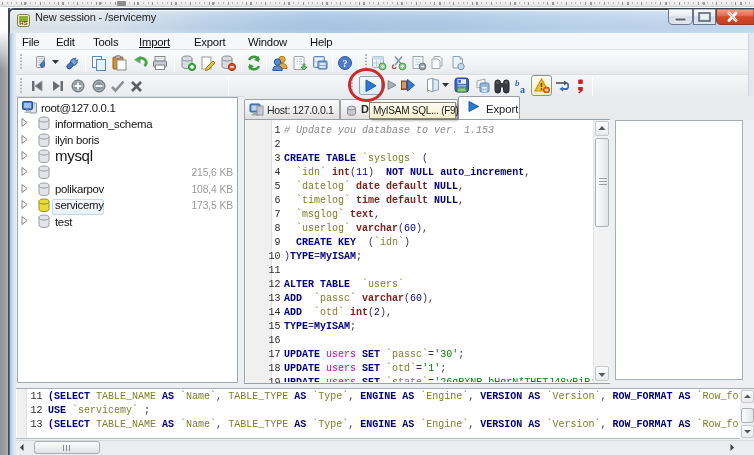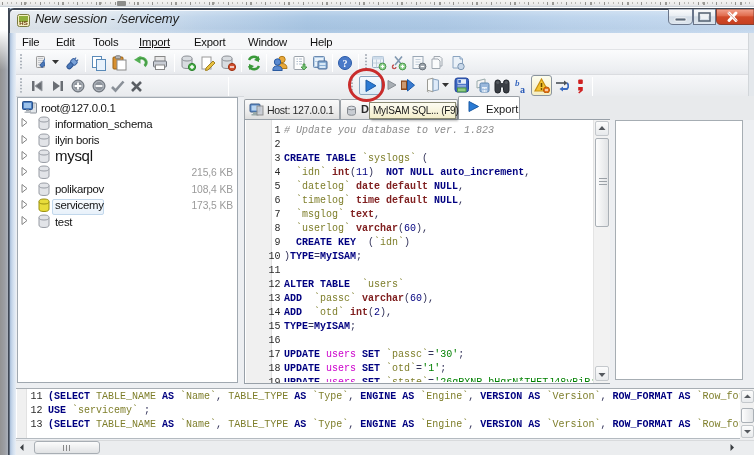--- a/index.html
+++ b/index.html
@@ -204,21 +204,21 @@
 <div class="abs" style="left:10px;top:10px;width:744px;height:23px;background:linear-gradient(to right,#e2e7ec 0%,#dde6ee 12%,#bdd3ea 26%,#a8c6e4 40%,#adc9e6 58%,#bbd3ec 75%,#c6daf0 100%);border-top-left-radius:4px;"></div>
 <div class="abs" style="left:10px;top:10px;width:744px;height:23px;background:linear-gradient(rgba(255,255,255,0.30),rgba(255,255,255,0.06) 30%,rgba(130,150,175,0.08) 80%,rgba(210,222,234,0.22));border-top-left-radius:4px;"></div>
 <div class="abs" style="left:12px;top:10px;width:742px;height:1px;background:rgba(250,252,254,0.9);"></div>
 <div class="abs" style="left:17px;top:14px;width:13px;height:13px;">
 <svg width="13" height="13">
       <rect x="0.5" y="0.5" width="12" height="12" rx="2" fill="#f5f0c0" stroke="#7a7a40"></rect>
 <rect x="2" y="2" width="9" height="6" fill="#8fae3a"></rect>
 <text x="6.5" y="11" font-size="6" font-weight="bold" text-anchor="middle" fill="#6a3a10" font-family="Liberation Sans">HS</text>
     </svg>
   </div>
-<div class="abs" style="left:35px;top:11px;width:300px;height:14px;font-size:13px;color:#1c1c1c;letter-spacing:-0.15px;font-style:italic;">New session - /servicemy</div>
+<div class="abs" style="left:35px;top:11px;width:300px;height:14px;font-size:11px;color:#1c1c1c;letter-spacing:-0.15px;">New session - /servicemy</div>
 <div class="abs" style="left:668px;top:9px;width:120px;height:16px;">
 <svg width="120" height="16">
 <defs>
 <linearGradient id="btng" x1="0" y1="0" x2="0" y2="1">
  <stop offset="0" stop-color="#fdfdfd"></stop>
           <stop offset="0.45" stop-color="#e8edf2"></stop>
  <stop offset="0.5" stop-color="#d3dce6"></stop>
           <stop offset="1" stop-color="#dfe7ef"></stop>
 </linearGradient>
 <linearGradient id="closeg" x1="0" y1="0" x2="0" y2="1">
@@ -719,21 +719,21 @@
 11
 12
 13
 14
 15
 16
 17
 18
 19</pre></div>
 <div class="abs" style="left:284px;top:124px;width:312px;height:258px;overflow:hidden;">
-    <pre style="color:#33335a;"><span class="c"># Update you database to ver. 1.823</span>
+    <pre style="color:#33335a;"><span class="c"># Update you database to ver. 1.153</span>
 
 <span class="k">CREATE TABLE</span> <span class="i">`syslogs`</span> (
   <span class="i">`idn`</span> <span class="t">int</span>(<span class="n">11</span>)  <span class="k">NOT NULL</span> <span class="k">auto_increment</span>,
   <span class="i">`datelog`</span> <span class="t">date default</span> <span class="k">NULL</span>,
   <span class="i">`timelog`</span> <span class="t">time default</span> <span class="k">NULL</span>,
   <span class="i">`msglog`</span> <span class="t">text</span>,
   <span class="i">`userlog`</span> <span class="t">varchar</span>(<span class="n">60</span>),
   <span class="k">CREATE KEY</span>  (<span class="i">`idn`</span>)
 )<span class="k">TYPE</span>=<span class="k">MyISAM</span>;
 

